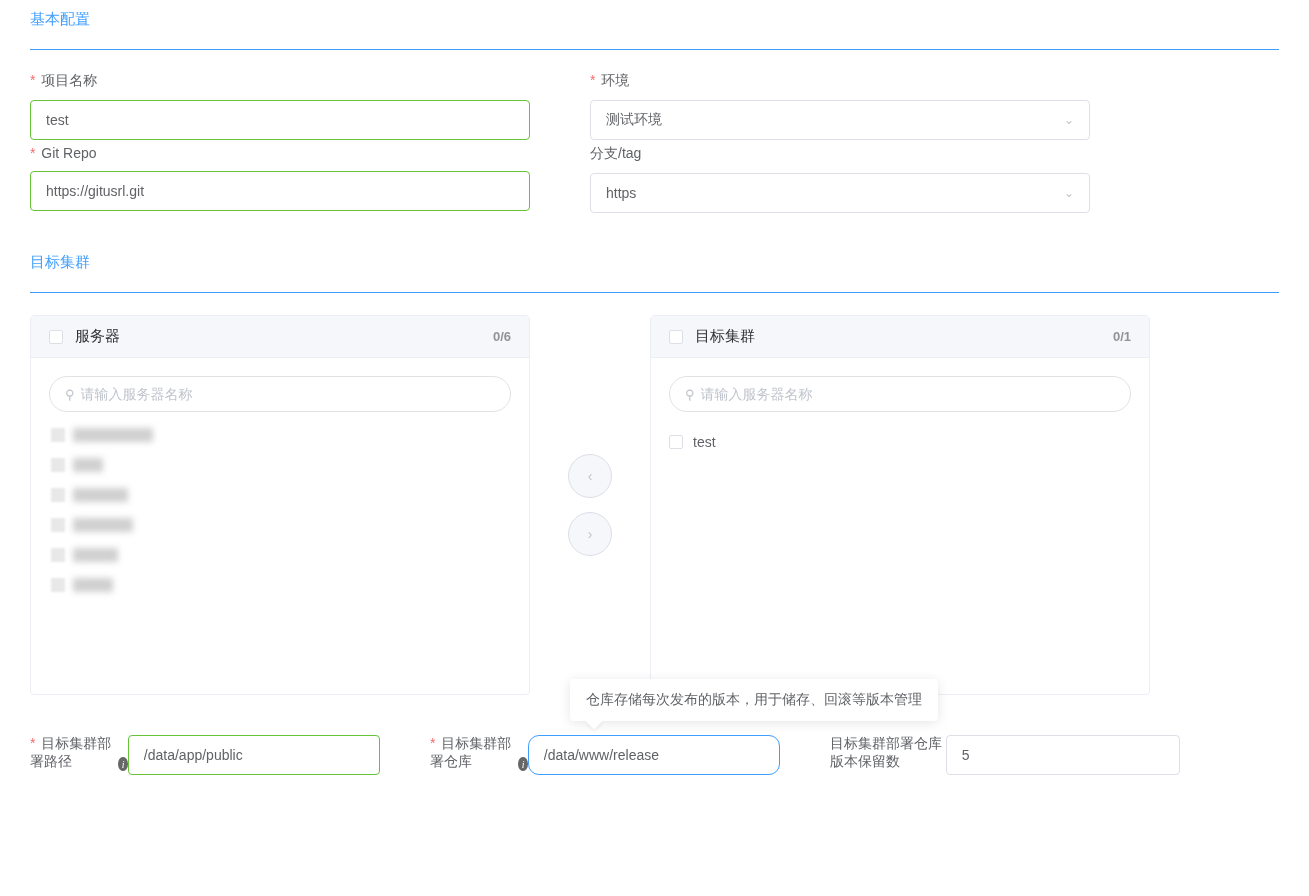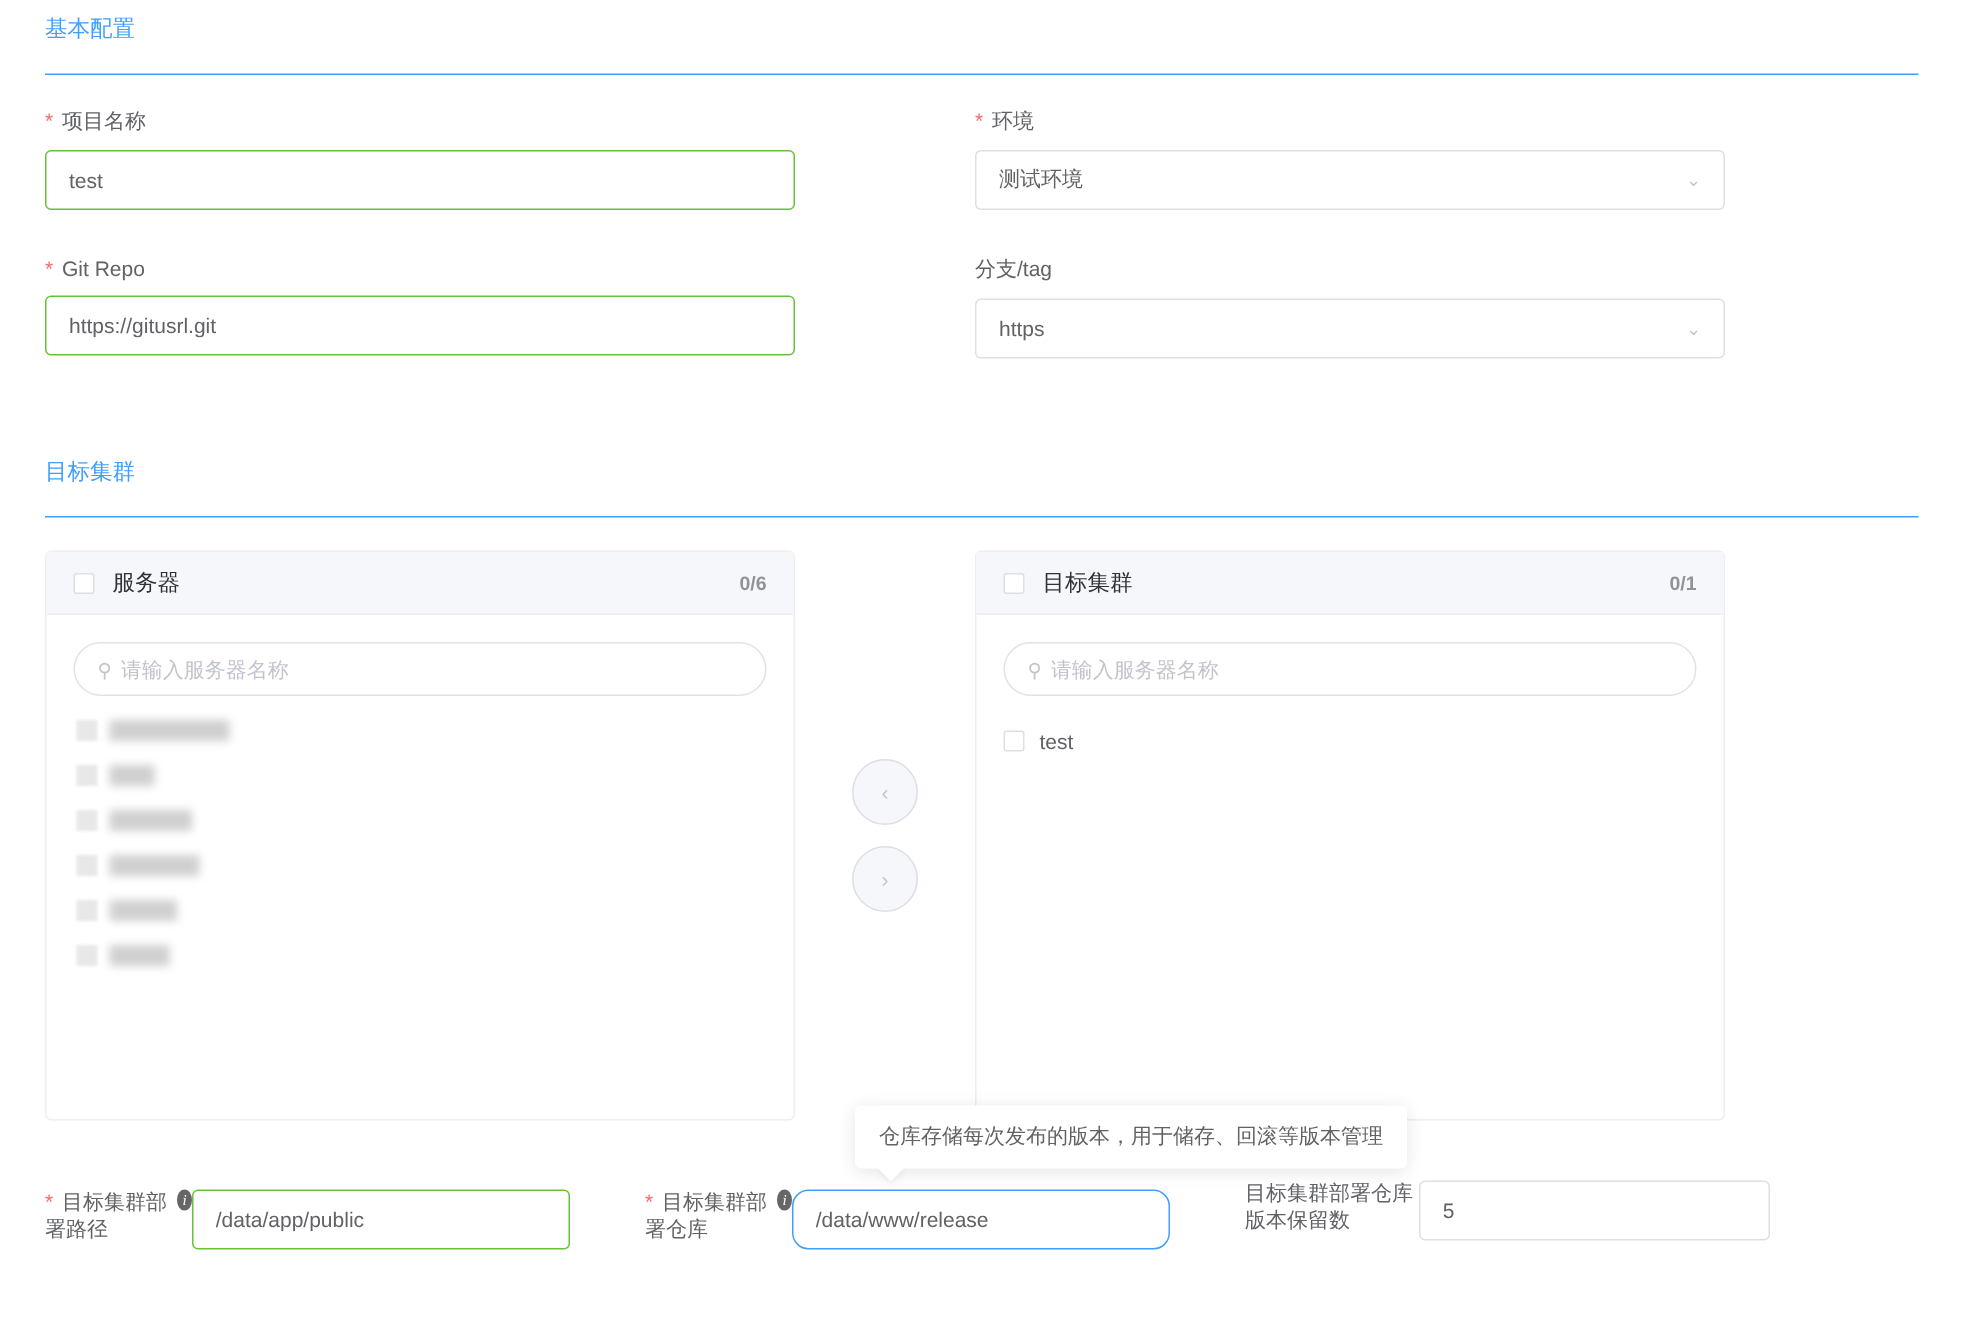--- a/index.html
+++ b/index.html
@@ -16,22 +16,22 @@
     }
     .section-header {
       color: #409eff;
       font-size: 15px;
       padding-bottom: 20px;
       border-bottom: 1px solid #409eff;
       margin-bottom: 22px;
     }
     .form-row {
       display: flex;
-      gap: 120px;
-      margin-bottom: 31px;
+      gap: 60px;
+      margin-bottom: 5px;
     }
     .form-item {
       flex: 0 0 500px;
       display: flex;
       flex-direction: column;
     }
     .label {
       font-size: 14px;
       color: #606266;
       margin-bottom: 10px;
@@ -211,22 +211,23 @@
       gap: 50px;
       align-items: flex-end;
     }
     .bottom-item {
       flex: 0 0 350px;
       display: flex;
       flex-direction: row;
     }
     .label-with-info {
       display: flex;
-      align-items: flex-start;
+      align-items: flex-end;
       gap: 4px;
+      margin-bottom: 10px;
       font-size: 14px;
       color: #606266;
     }
     .info-icon {
       width: 14px;
       height: 14px;
       border-radius: 50%;
       background: #666;
       color: #fff;
       font-size: 10px;

